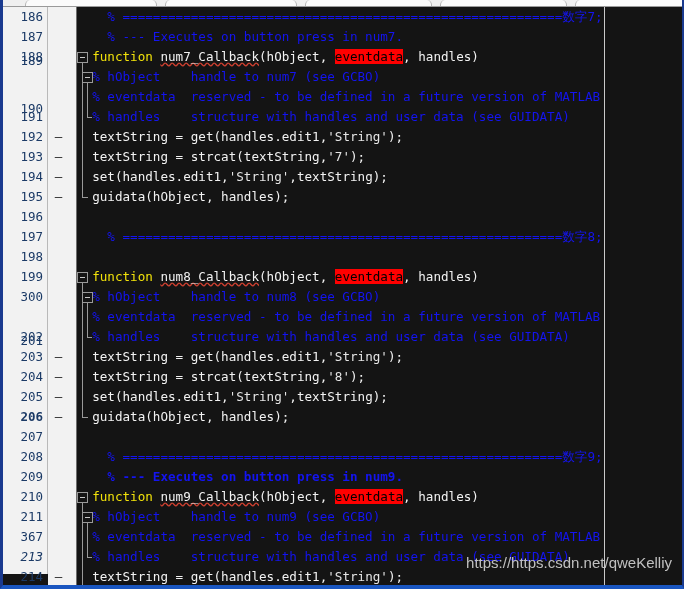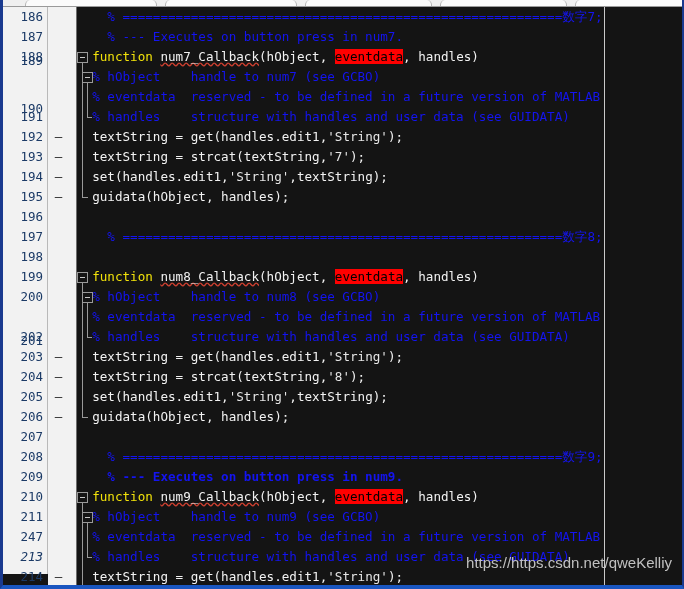--- a/index.html
+++ b/index.html
@@ -218,33 +218,33 @@
       <div class="lnum" style="top: 93px;">190</div>
       <div class="lnum" style="top: 101px;">191</div>
       <div class="lnum" style="top: 121px;">192</div>
       <div class="lnum" style="top: 141px;">193</div>
       <div class="lnum" style="top: 161px;">194</div>
       <div class="lnum" style="top: 181px;">195</div>
       <div class="lnum" style="top: 201px;">196</div>
       <div class="lnum" style="top: 221px;">197</div>
       <div class="lnum" style="top: 241px;">198</div>
       <div class="lnum" style="top: 261px;">199</div>
-      <div class="lnum" style="top: 281px;">200</div>
+      <div class="lnum" style="top: 281px;">300</div>
       <div class="lnum" style="top: 301px; margin-top: 24px;">201</div>
       <div class="lnum" style="top: 321px;">202</div>
       <div class="lnum" style="top: 341px;">203</div>
       <div class="lnum" style="top: 361px;">204</div>
       <div class="lnum" style="top: 381px;">205</div>
-      <div class="lnum" style="top: 401px;">206</div>
+      <div class="lnum" style="top: 401px; font-weight: bold;">206</div>
       <div class="lnum" style="top: 421px;">207</div>
       <div class="lnum" style="top: 441px;">208</div>
       <div class="lnum" style="top: 461px;">209</div>
       <div class="lnum" style="top: 481px;">210</div>
       <div class="lnum" style="top: 501px;">211</div>
-      <div class="lnum" style="top: 521px;">247</div>
+      <div class="lnum" style="top: 521px;">367</div>
       <div class="lnum" style="top: 541px; font-style: italic;">213</div>
       <div class="lnum" style="top: 561px;">214</div>
       <div class="lnum" style="top: 581px;">215</div>
     </div>
   <div class="gutter-marks" id="gutter-marks">
       <div class="exec-dash" style="top: 121px;">–</div>
       <div class="exec-dash" style="top: 141px;">–</div>
       <div class="exec-dash" style="top: 161px;">–</div>
       <div class="exec-dash" style="top: 181px;">–</div>
       <div class="exec-dash" style="top: 341px;">–</div>

